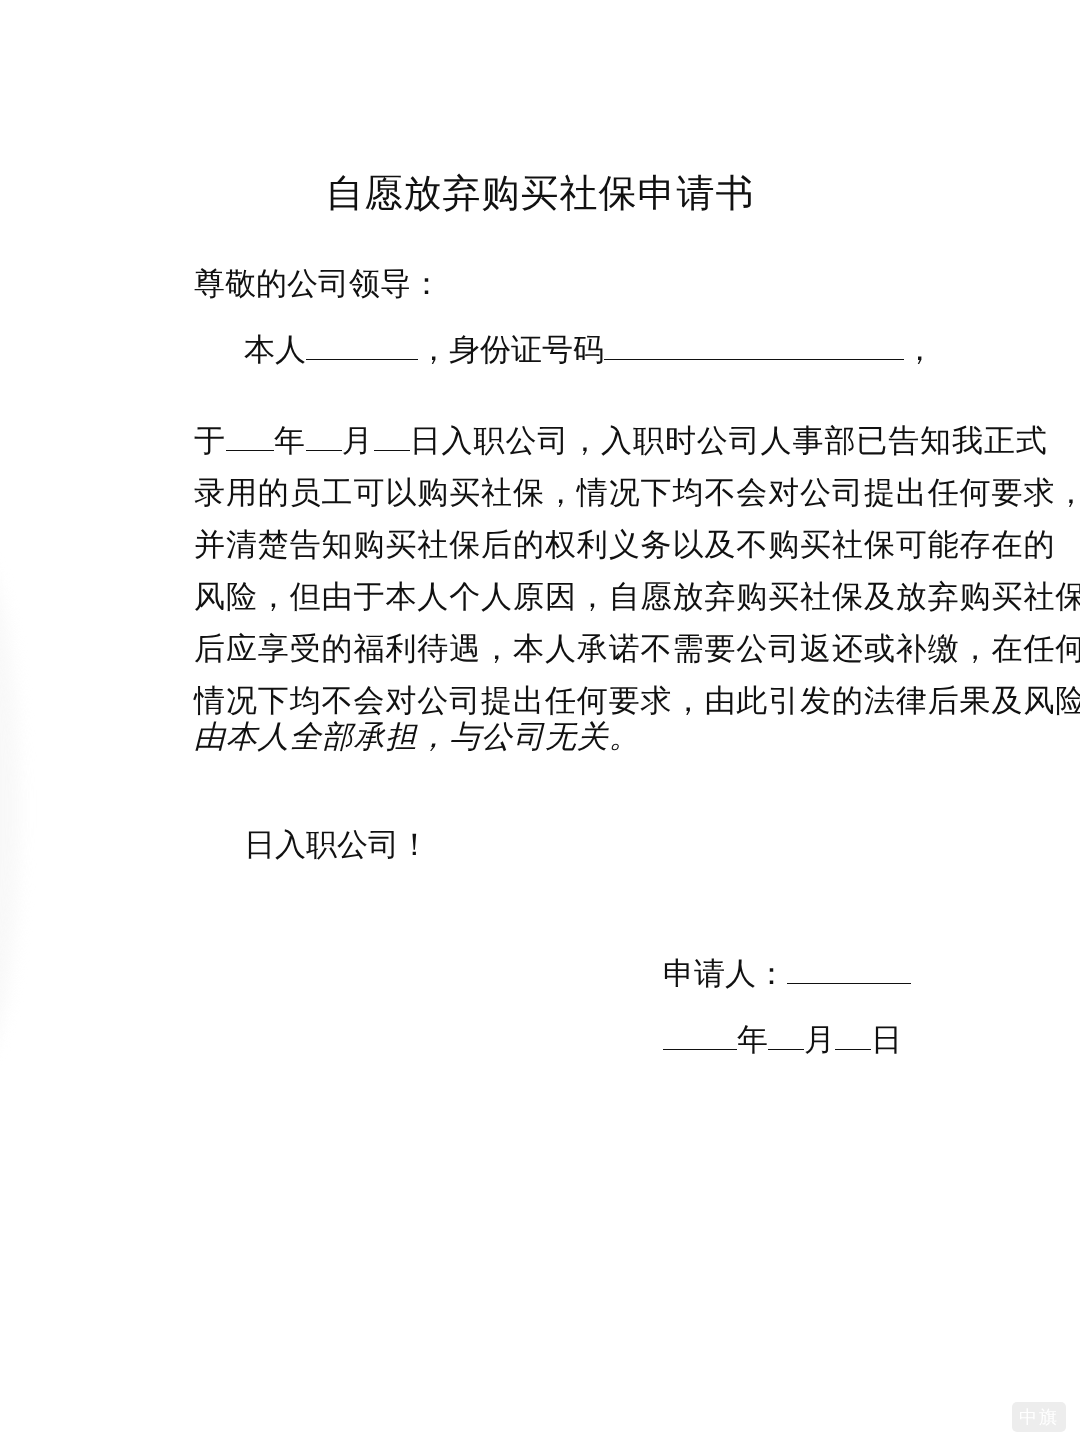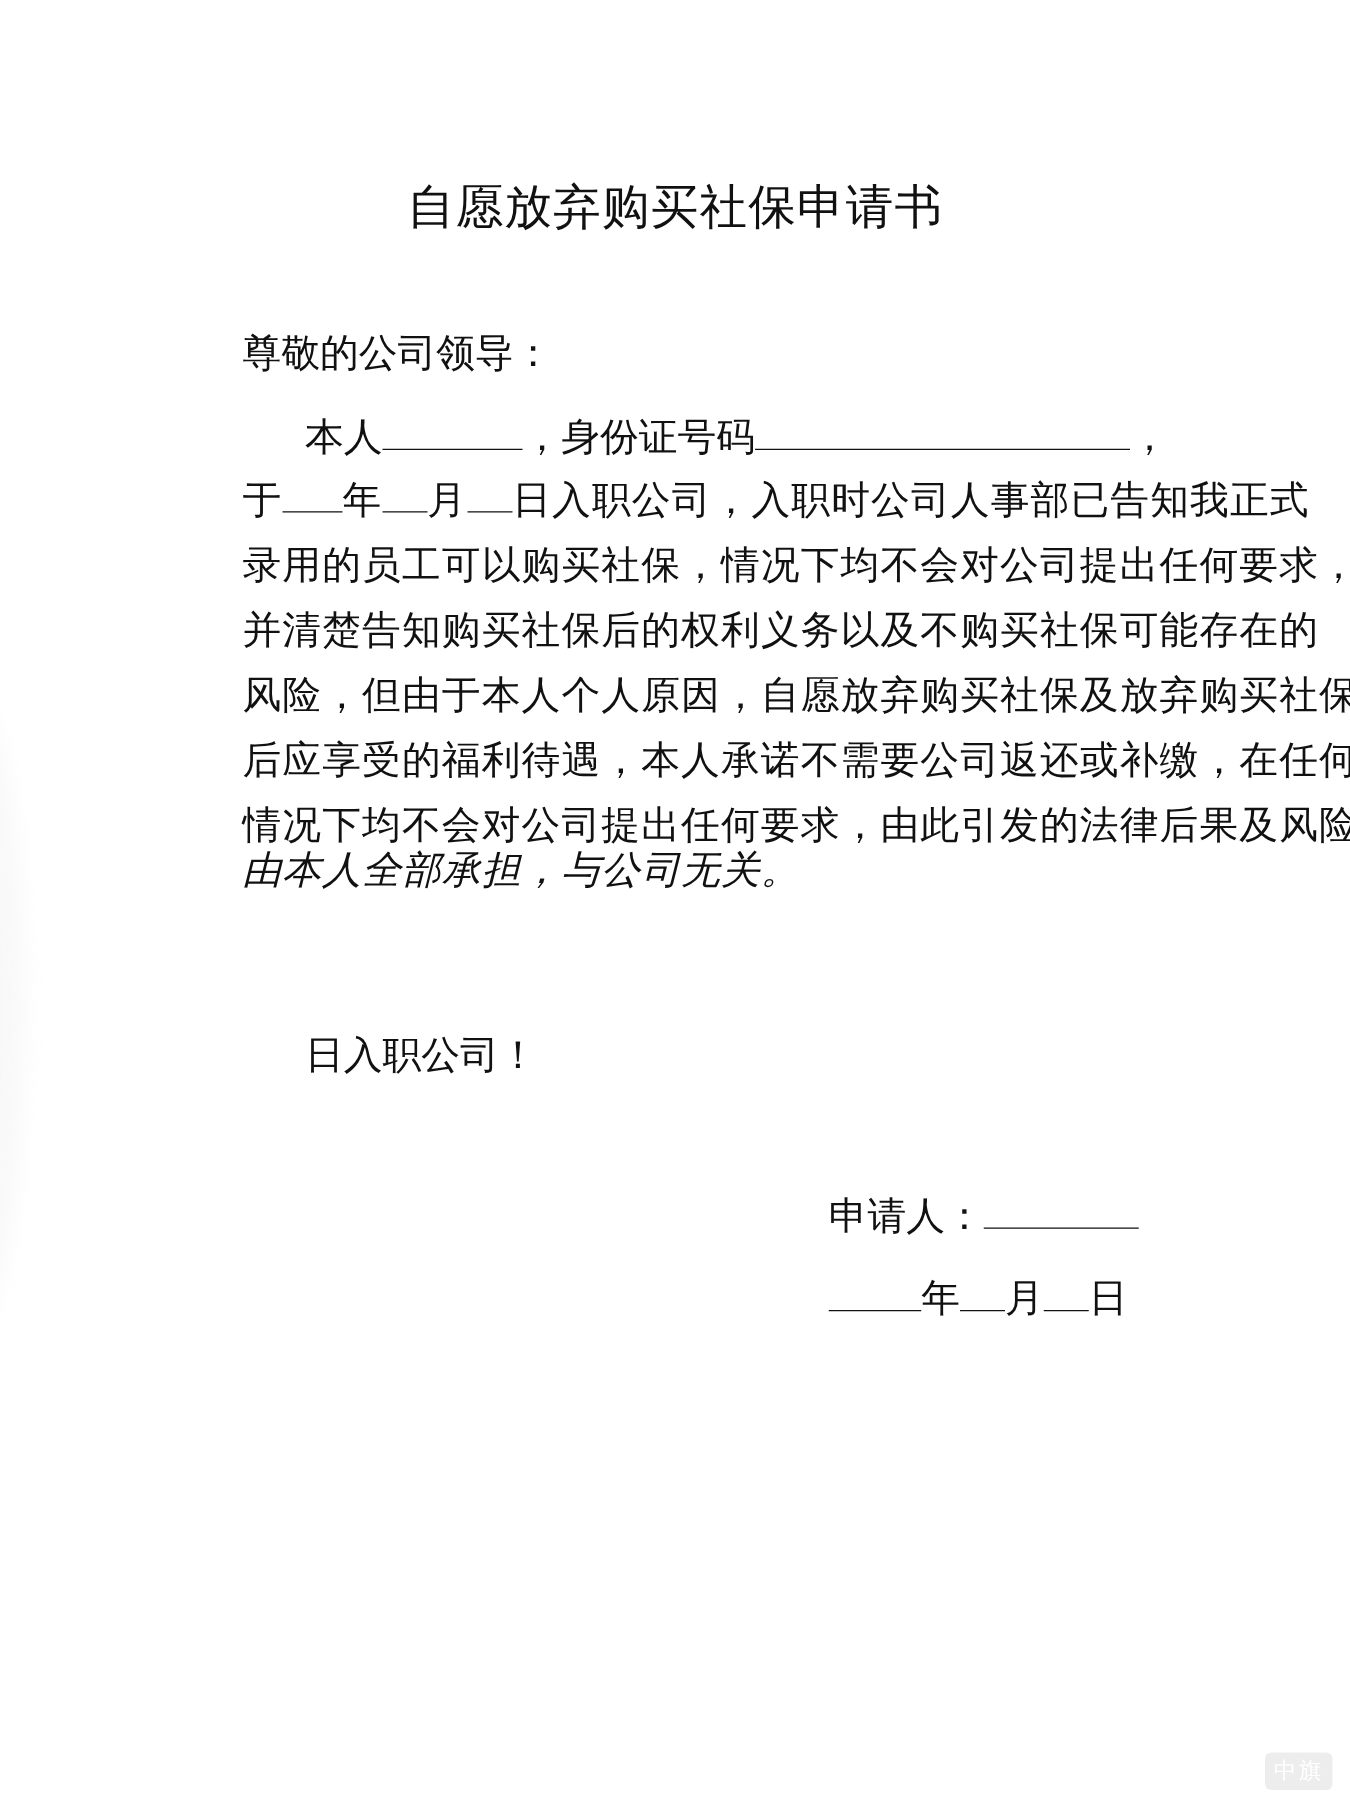--- a/index.html
+++ b/index.html
@@ -12,34 +12,34 @@
     }
     .page-shadow {
       position: absolute; left: -60px; top: 560px;
       width: 80px; height: 500px;
       border-radius: 50%;
       background: #f6f6f6;
       filter: blur(8px);
       opacity: 0.7;
     }
     .title {
-      position: absolute; left: 0; width: 1080px; top: 140px;
+      position: absolute; left: 0; width: 1080px; top: 168px;
       text-align: center;
       font-family: Liberation Mono, monospace;
       font-size: 38px; letter-spacing: 1px;
       color: #111;
     }
     .line {
       position: absolute;
       font-size: 31px;
       white-space: nowrap;
       line-height: 36px;
     }
     .salutation { left: 194px; top: 265px; }
-    .body-line { left: 194px; width: 700px; letter-spacing: 0.9px; }
+    .body-line { left: 194px; width: 700px; letter-spacing: 0.9px; margin-top: 40px; }
     .blank {
       display: inline-block;
       border-bottom: 1.6px solid #111;
       height: 24px;
       vertical-align: baseline;
     }
     .closing { left: 244px; top: 826px; }
     .applicant { left: 663px; top: 955px; }
     .date { left: 663px; top: 1021px; }
     .watermark {

